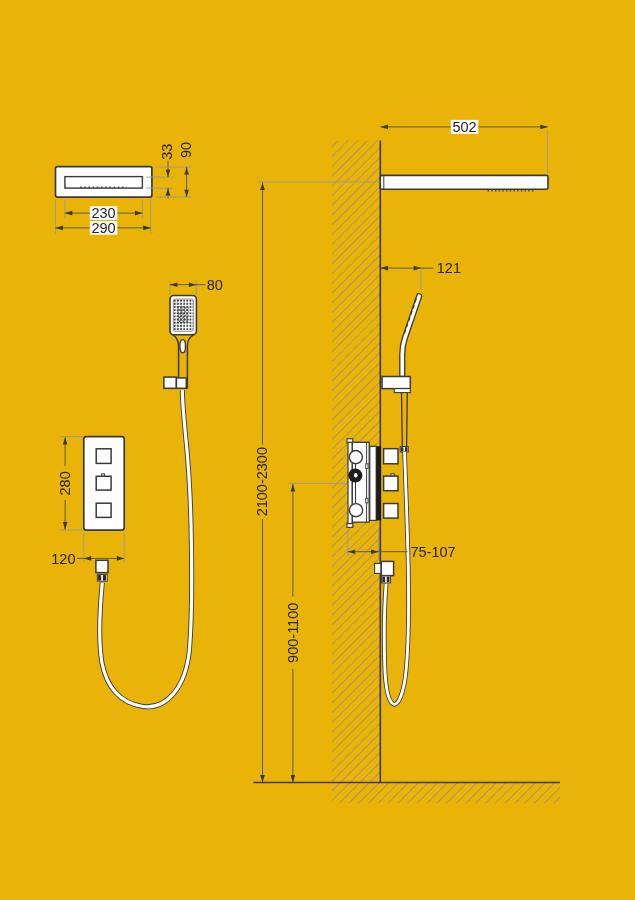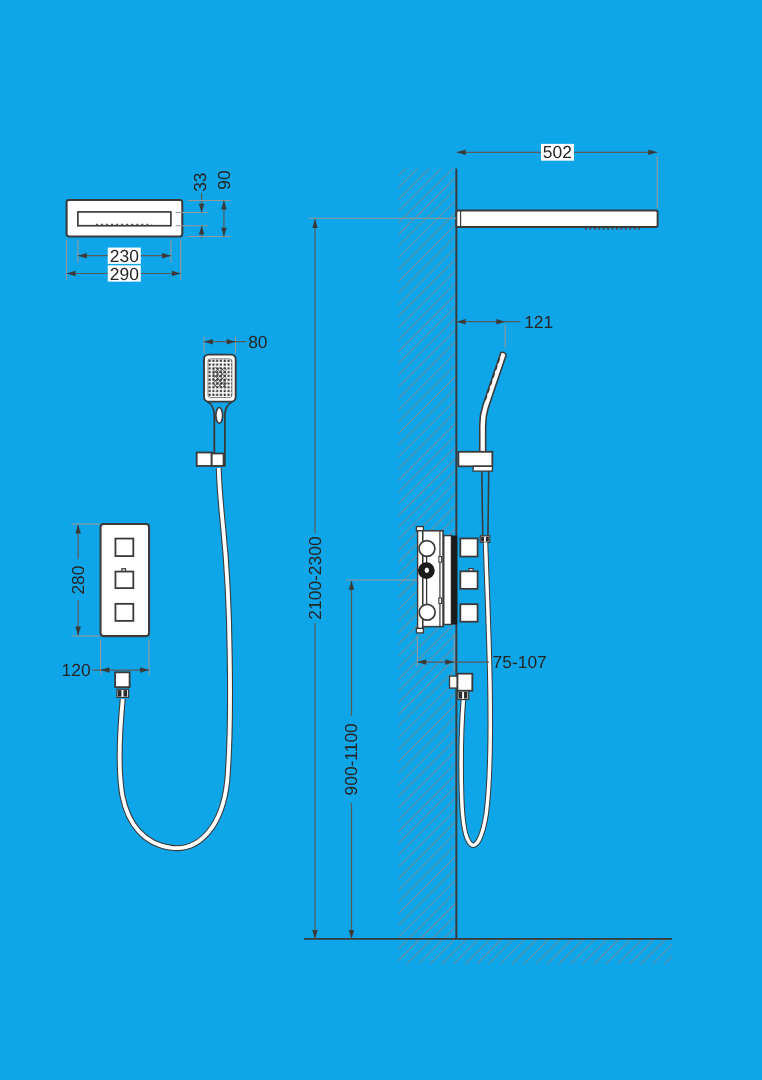--- a/index.html
+++ b/index.html
@@ -1,16 +1,16 @@
 <!DOCTYPE html>
 <html><head>
 <meta charset="utf-8">
 <style>
   html,body{margin:0;padding:0;background:#ffffff;}
-  .page{width:635px;height:900px;position:relative;background:#0ea5e9;overflow:hidden;}
+  .page{width:635px;height:900px;position:relative;background:#eab308;overflow:hidden;}
   svg{position:absolute;left:0;top:0;}
   text{font-family:"Liberation Sans", sans-serif;fill:#262626;}
 </style>
 </head>
 <body>
 <div class="page">
 <svg width="635" height="900" viewBox="0 0 635 900">
 <defs>
   <pattern id="hatch" width="6.9" height="6.9" patternUnits="userSpaceOnUse" patternTransform="rotate(-45)">
     <line x1="0" y1="0" x2="6.9" y2="0" stroke="#898989" stroke-width="1.3"></line>

